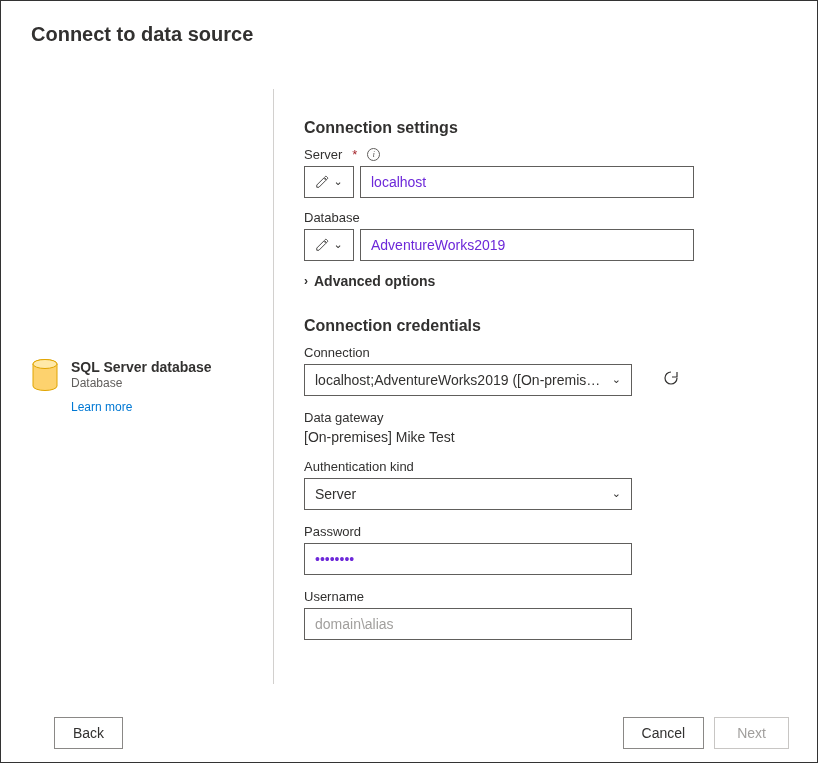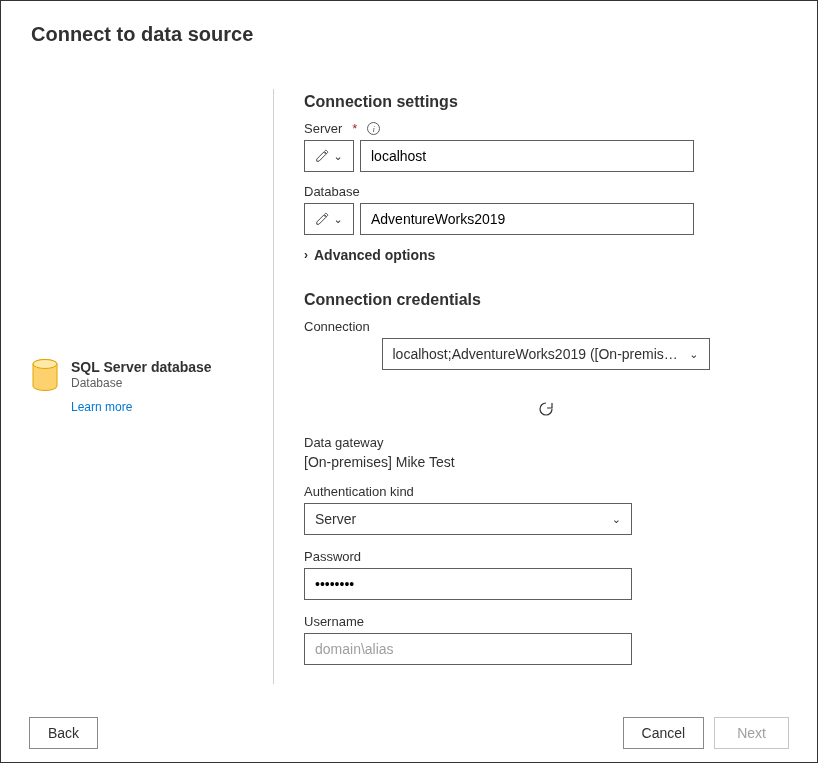--- a/index.html
+++ b/index.html
@@ -110,21 +110,21 @@
       background: #fff;
     }
     .edit-toggle svg { width: 14px; height: 14px; }
     .chev { font-size: 11px; color: #323130; }
     .text-input {
       height: 32px;
       border: 1px solid #605e5c;
       padding: 0 10px;
       font-size: 14px;
       font-family: inherit;
-      color: #000000;
+      color: #6d28d9;
       outline: none;
       background: #fff;
     }
     .text-input::placeholder { color: #a19f9d; }
     .srv-input { width: 334px; margin-left: 6px; }
     .adv-options {
       display: flex;
       align-items: center;
       gap: 6px;
       font-size: 14px;
@@ -139,21 +139,21 @@
       height: 32px;
       border: 1px solid #605e5c;
       display: flex;
       align-items: center;
       justify-content: space-between;
       padding: 0 10px;
       cursor: pointer;
       background: #fff;
       font-size: 14px;
     }
-    .conn-row { display: flex; align-items: center; gap: 30px; flex-direction: column; }
+    .conn-row { display: flex; align-items: center; gap: 30px; }
     .conn-drop { width: 328px; }
     .refresh-icon { cursor: pointer; }
     .refresh-icon svg { width: 18px; height: 18px; }
     .conn-name-input {
       width: 328px;
       height: 32px;
       border: 2px solid #d4b106;
       padding: 0 8px;
       font-size: 14px;
       font-family: inherit;
@@ -166,20 +166,21 @@
     }
     .auth-drop { width: 328px; }
     .cred-input { width: 328px; }
     .footer {
       height: 58px;
       display: flex;
       align-items: center;
       justify-content: space-between;
       padding: 0 28px;
       background: #fff;
+      margin-left: 25px;
     }
     .btn {
       height: 32px;
       padding: 0 18px;
       border: 1px solid #8a8886;
       background: #fff;
       font-size: 14px;
       font-family: inherit;
       cursor: pointer;
       color: #323130;

